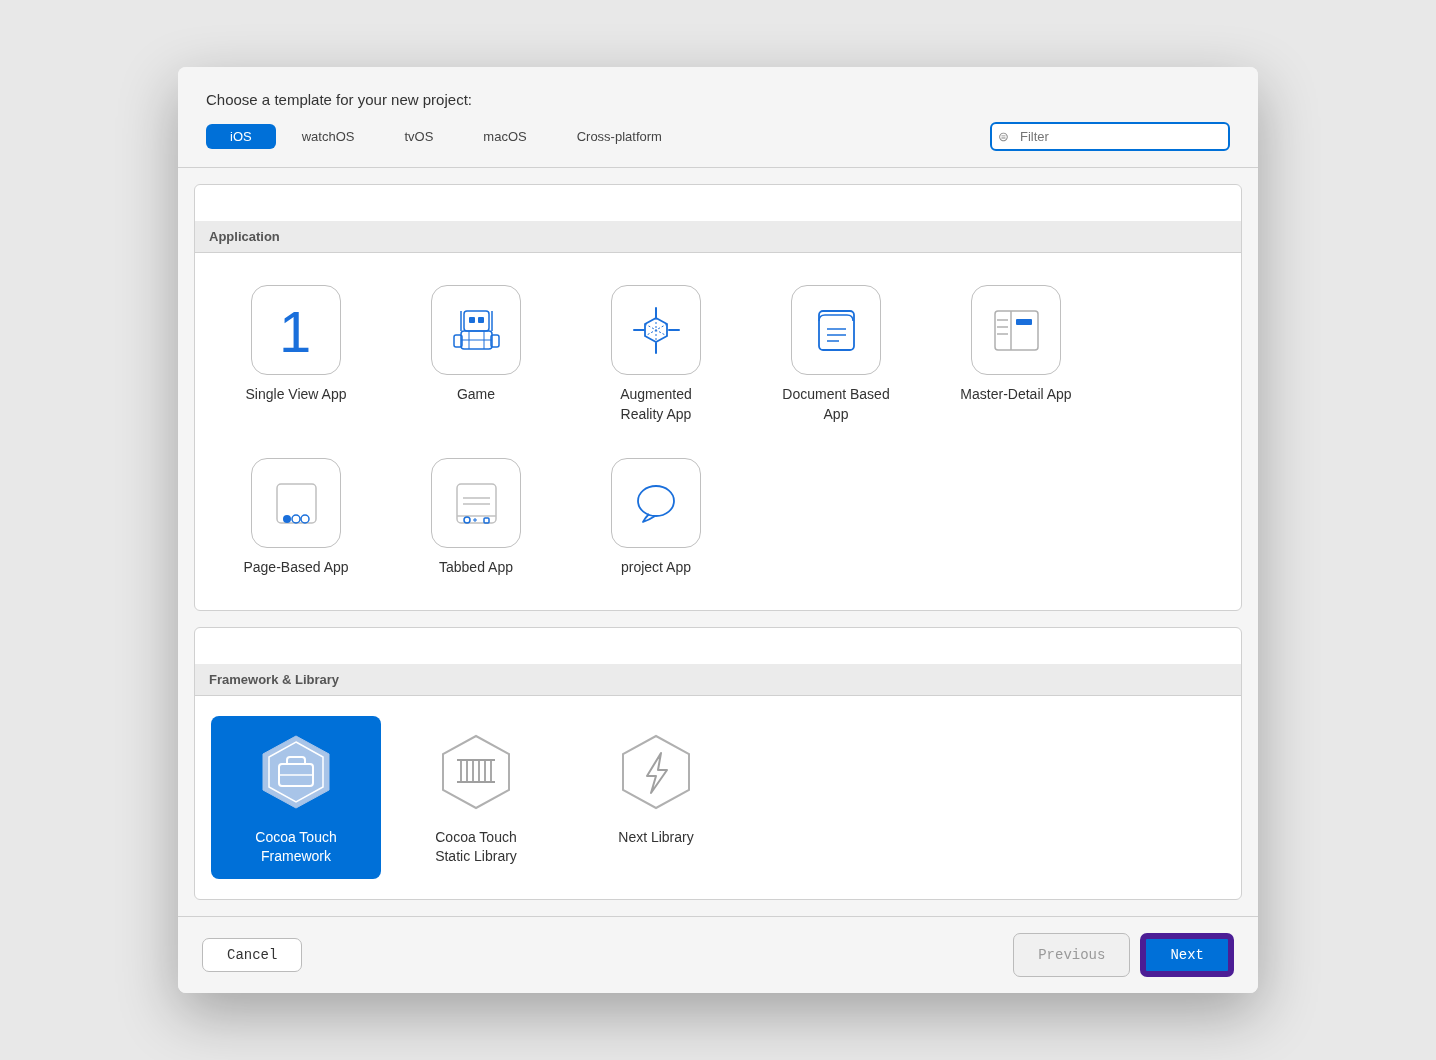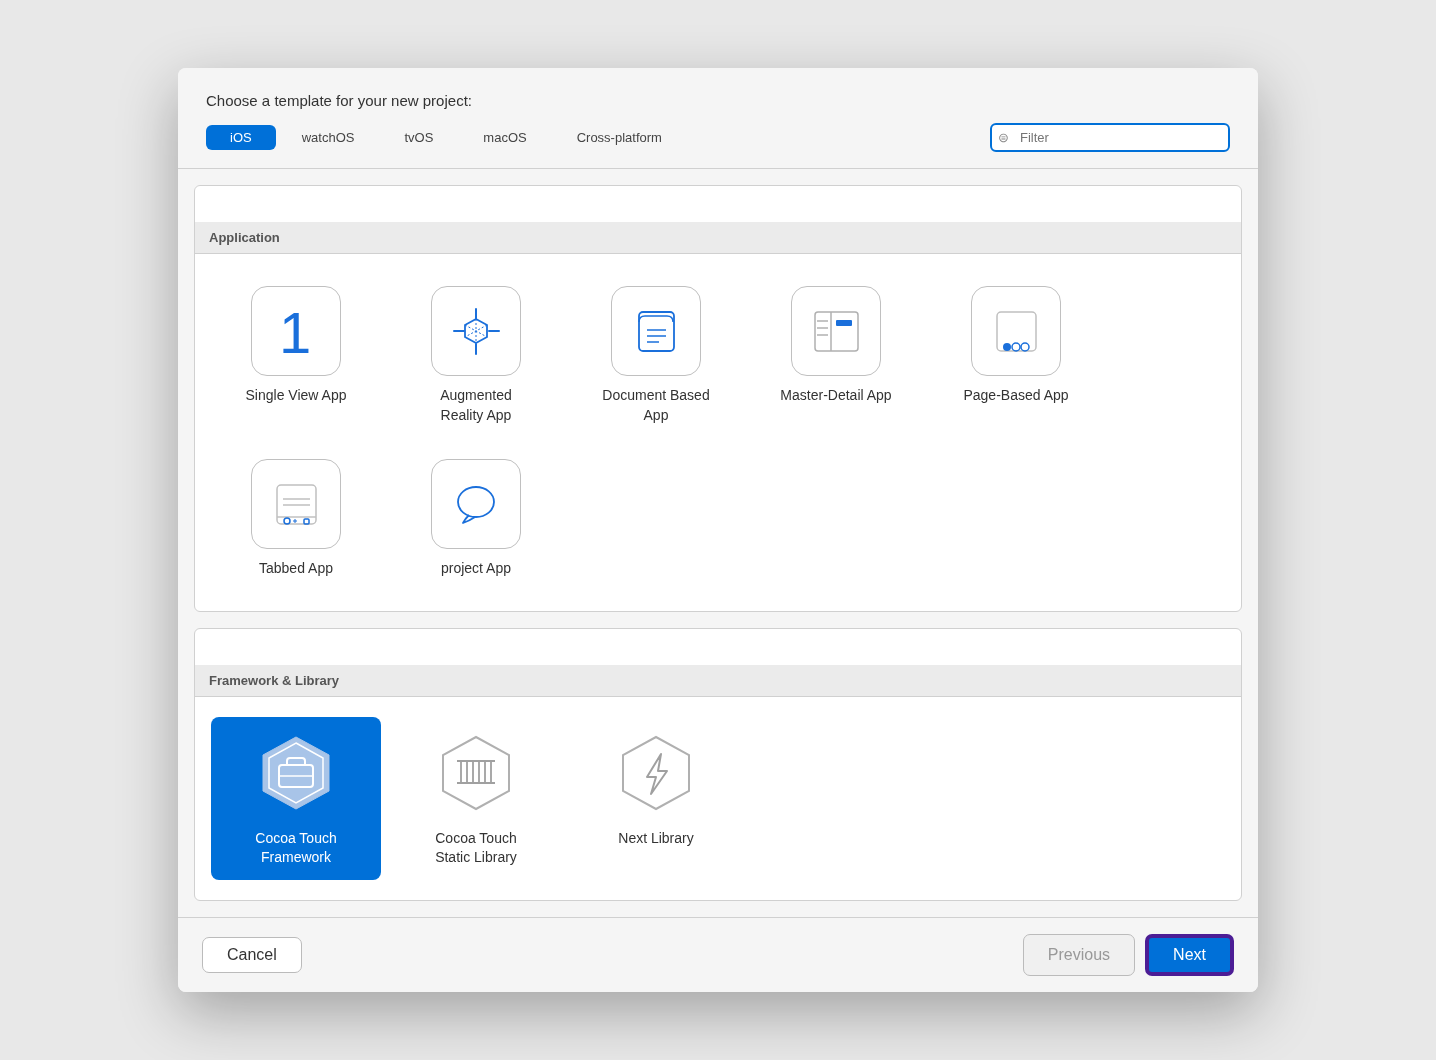--- a/index.html
+++ b/index.html
@@ -156,38 +156,38 @@
       align-items: center;
       justify-content: space-between;
     }
     .footer-right {
       display: flex;
       gap: 10px;
     }
     .btn {
       padding: 8px 24px;
       border-radius: 7px;
-      font-size: 16px;
-      font-family: Liberation Sans, sans-serif;
+      font-size: 14px;
+      font-family: Liberation Mono, monospace;
       cursor: pointer;
       font-weight: 400;
     }
     .btn-cancel {
       background: white;
       border: 1px solid #bbb;
       color: #333;
     }
     .btn-previous {
       background: #f0f0f0;
       border: 1px solid #bbb;
       color: #999;
     }
     .btn-next {
       background: #0070d8;
-      border: 4px solid #4c1d95;
+      border: 6px solid #4c1d95;
       color: white;
     }
   </style>
 </head>
 <body>
 
 <div class="dialog">
 
   <div class="dialog-header">
     <div class="dialog-title">Choose a template for your new project:</div>
@@ -214,20 +214,39 @@
 
         <div class="template-item">
           <div class="template-icon">
             <svg width="50" height="60" viewBox="0 0 50 60">
               <text x="8" y="52" font-size="58" font-weight="200" fill="#1a6fdb" font-family="-apple-system, sans-serif">1</text>
             </svg>
           </div>
           <span class="template-name">Single View App</span>
         </div>
 
+        <div class="template-item">
+          <div class="template-icon">
+            <svg width="55" height="55" viewBox="0 0 55 55">
+
+              <rect x="15" y="8" width="25" height="20" rx="3" fill="none" stroke="#1a6fdb" stroke-width="1.5"></rect>
+              <rect x="20" y="14" width="6" height="6" rx="1" fill="#1a6fdb"></rect>
+              <rect x="29" y="14" width="6" height="6" rx="1" fill="#1a6fdb"></rect>
+              <rect x="12" y="28" width="31" height="18" rx="3" fill="none" stroke="#1a6fdb" stroke-width="1.5"></rect>
+              <line x1="20" y1="28" x2="20" y2="46" stroke="#1a6fdb" stroke-width="1"></line>
+              <line x1="35" y1="28" x2="35" y2="46" stroke="#1a6fdb" stroke-width="1"></line>
+              <line x1="12" y1="37" x2="43" y2="37" stroke="#1a6fdb" stroke-width="1"></line>
+              <line x1="12" y1="8" x2="12" y2="28" stroke="#1a6fdb" stroke-width="1.5"></line>
+              <line x1="43" y1="8" x2="43" y2="28" stroke="#1a6fdb" stroke-width="1.5"></line>
+              <rect x="5" y="32" width="8" height="12" rx="2" fill="none" stroke="#1a6fdb" stroke-width="1.5"></rect>
+              <rect x="42" y="32" width="8" height="12" rx="2" fill="none" stroke="#1a6fdb" stroke-width="1.5"></rect>
+            </svg>
+          </div>
+          <span class="template-name">Game</span>
+        </div>
 
         <div class="template-item">
           <div class="template-icon">
             <svg width="55" height="55" viewBox="0 0 55 55">
               <line x1="27" y1="5" x2="27" y2="15" stroke="#1a6fdb" stroke-width="2" stroke-linecap="round"></line>
               <line x1="27" y1="40" x2="27" y2="50" stroke="#1a6fdb" stroke-width="2" stroke-linecap="round"></line>
               <line x1="5" y1="27" x2="15" y2="27" stroke="#1a6fdb" stroke-width="2" stroke-linecap="round"></line>
               <line x1="40" y1="27" x2="50" y2="27" stroke="#1a6fdb" stroke-width="2" stroke-linecap="round"></line>
               <polygon points="27,15 38,21 38,33 27,39 16,33 16,21" fill="none" stroke="#1a6fdb" stroke-width="1.8"></polygon>
               <line x1="27" y1="15" x2="27" y2="39" stroke="#1a6fdb" stroke-width="1" stroke-dasharray="2,2"></line>

